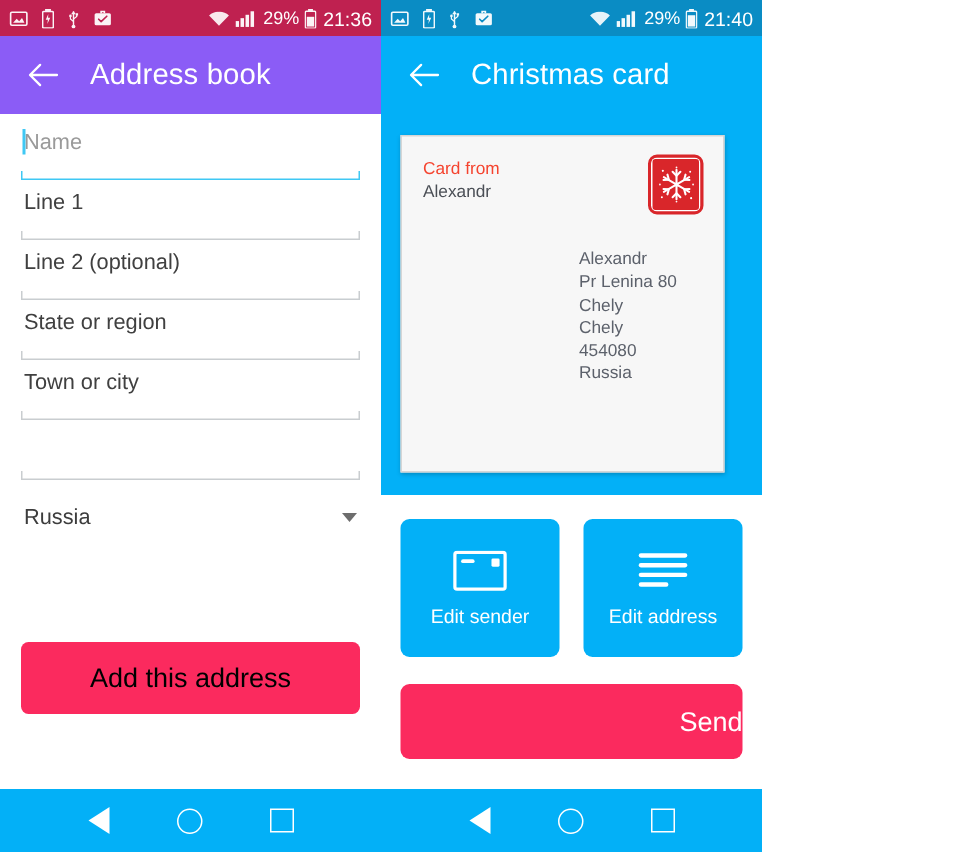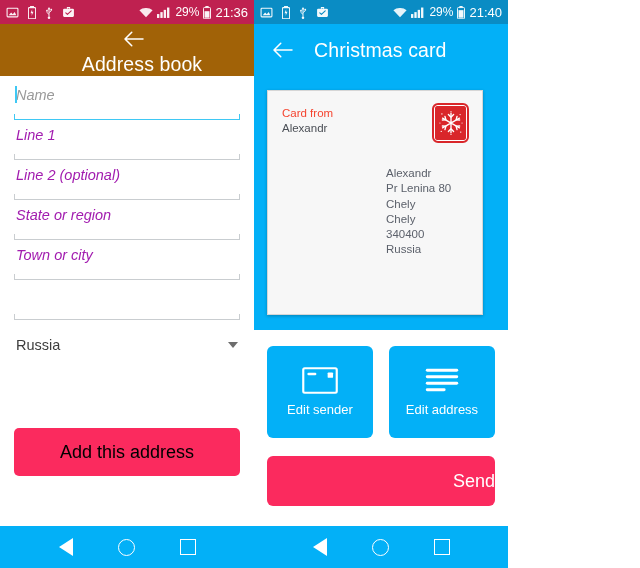--- a/index.html
+++ b/index.html
@@ -28,29 +28,29 @@
   .sb-text { font-size: 12px; letter-spacing: 0px; line-height: 1; font-family: "Liberation Sans", sans-serif; }
   .sb-clock { font-size: 13px; line-height: 1; }
 
   
   .appbar {
     flex: 0 0 52px; height: 52px;
     display: flex; align-items: center;
     padding-left: 14px;
     color: #ffffff;
   }
-  .appbar.pink { background: #a16207; flex-direction: column; }
+  .appbar.pink { background: #8b5cf6; }
   .appbar.blue { background: #03b0f7; }
   .back-btn { width: 30px; height: 30px; display: flex; align-items: center; justify-content: center; cursor: pointer; }
   .appbar-title { font-size: 19.5px; margin-left: 16px; font-weight: 400; letter-spacing: .1px; }
 
   
   .form-area { flex: 1 1 auto; padding: 4px 14px 0 14px; background: #fff; }
-  .field { height: 40px; position: relative; display: flex; align-items: flex-start; padding-top: 8px; font-style: italic; }
-  .field .ph { font-size: 14.5px; color: #a21caf; line-height: 1; padding-left: 2px; }
+  .field { height: 40px; position: relative; display: flex; align-items: flex-start; padding-top: 8px; }
+  .field .ph { font-size: 14.5px; color: #404040; line-height: 1; padding-left: 2px; }
   .field .rule {
     position: absolute; left: 0; right: 0; bottom: 0;
     height: 6px;
     border-bottom: 1px solid #c9cdd0;
     border-left: 1px solid #c9cdd0;
     border-right: 1px solid #c9cdd0;
   }
   .field.focused .rule {
     border-bottom: 1.6px solid #3fc8f4;
     border-left: 1.6px solid #3fc8f4;
@@ -373,21 +373,21 @@
               </g>
             </svg>
           </div>
         </div>
 
         <div class="addr-block">
           <div>Alexandr</div>
           <div>Pr Lenina 80</div>
           <div>Chely</div>
           <div>Chely</div>
-          <div>340400</div>
+          <div>454080</div>
           <div>Russia</div>
         </div>
       </div>
     </div>
 
     <div class="tile-row">
       <div class="tile">
         <span>
           <svg width="36" height="27" viewBox="0 0 40 30">
             <rect x="1.4" y="1.4" width="37.2" height="27.2" rx="1.6" fill="none" stroke="#fff" stroke-width="2.4"></rect>

